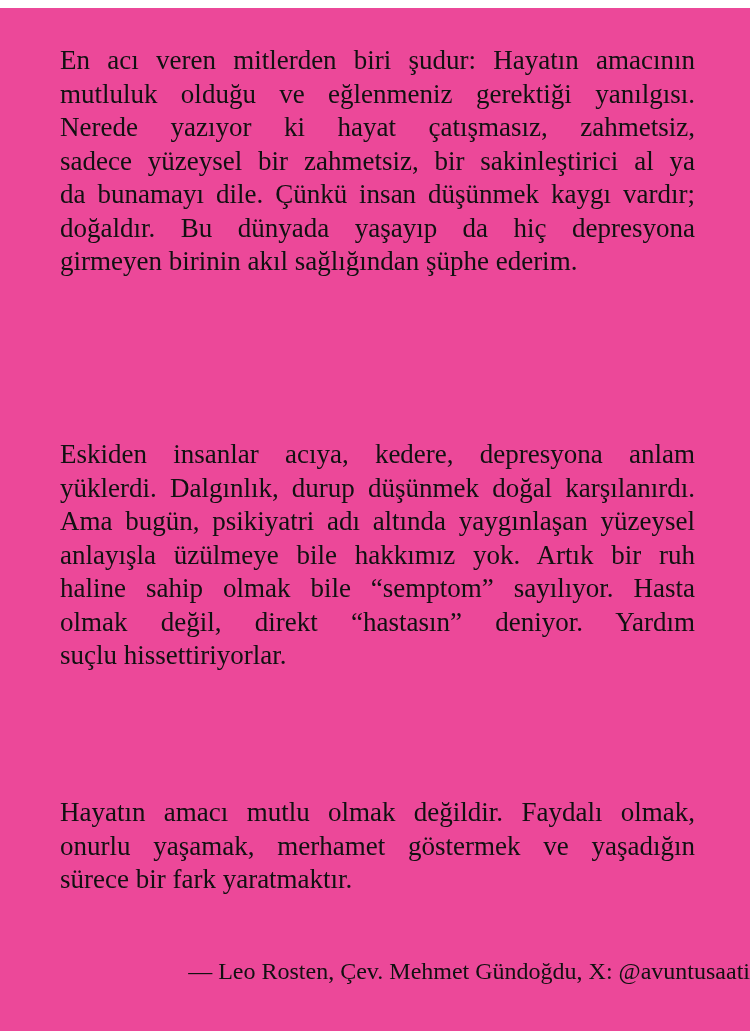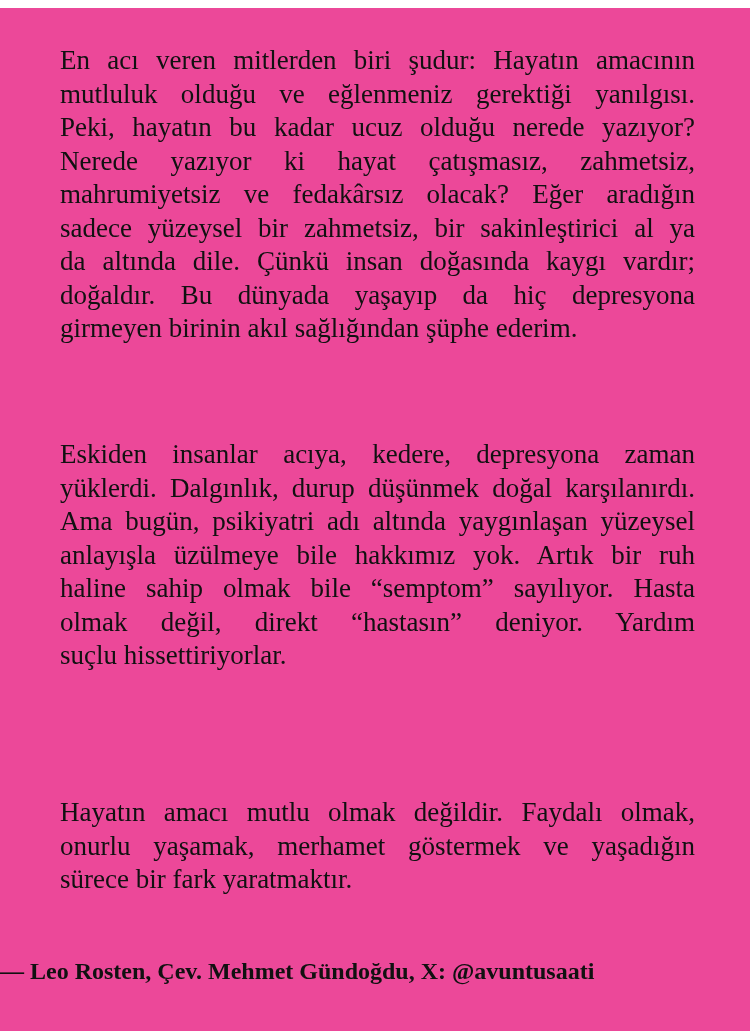--- a/index.html
+++ b/index.html
@@ -41,46 +41,43 @@
       text-align-last: left;
     }
     #para-1 { top: 36px; }
     #para-2 { top: 430px; }
     #para-3 { top: 788px; }
     .attribution {
       position: absolute;
       left: 0;
       width: 750px;
       top: 948px;
-      text-align: left;
+      text-align: right;
       font-size: 24px;
       line-height: 30px;
       white-space: nowrap;
-      font-weight: bold;
     }
   </style>
 </head>
 <body>
 
 <div class="page">
 
   <div class="paragraph" id="para-1">
     <span class="line">En acı veren mitlerden biri şudur: Hayatın amacının</span>
     <span class="line">mutluluk olduğu ve eğlenmeniz gerektiği yanılgısı.</span>
-    <span class="line">Peki, hayatın bu kadar ucuz olduğu nerede yazıyor?</span>
     <span class="line">Nerede yazıyor ki hayat çatışmasız, zahmetsiz,</span>
-    <span class="line">mahrumiyetsiz ve fedakârsız olacak? Eğer aradığın</span>
     <span class="line">sadece yüzeysel bir zahmetsiz, bir sakinleştirici al ya</span>
-    <span class="line">da altında dile. Çünkü insan doğasında kaygı vardır;</span>
+    <span class="line">da bunamayı dile. Çünkü insan düşünmek kaygı vardır;</span>
     <span class="line">doğaldır. Bu dünyada yaşayıp da hiç depresyona</span>
     <span class="line last">girmeyen birinin akıl sağlığından şüphe ederim.</span>
   </div>
 
   <div class="paragraph" id="para-2">
-    <span class="line">Eskiden insanlar acıya, kedere, depresyona zaman</span>
+    <span class="line">Eskiden insanlar acıya, kedere, depresyona anlam</span>
     <span class="line">yüklerdi. Dalgınlık, durup düşünmek doğal karşılanırdı.</span>
     <span class="line">Ama bugün, psikiyatri adı altında yaygınlaşan yüzeysel</span>
     <span class="line">anlayışla üzülmeye bile hakkımız yok. Artık bir ruh</span>
     <span class="line">haline sahip olmak bile “semptom” sayılıyor. Hasta</span>
     <span class="line">olmak değil, direkt “hastasın” deniyor. Yardım</span>
     <span class="line last">suçlu hissettiriyorlar.</span>
   </div>
 
   <div class="paragraph" id="para-3">
     <span class="line">Hayatın amacı mutlu olmak değildir. Faydalı olmak,</span>

